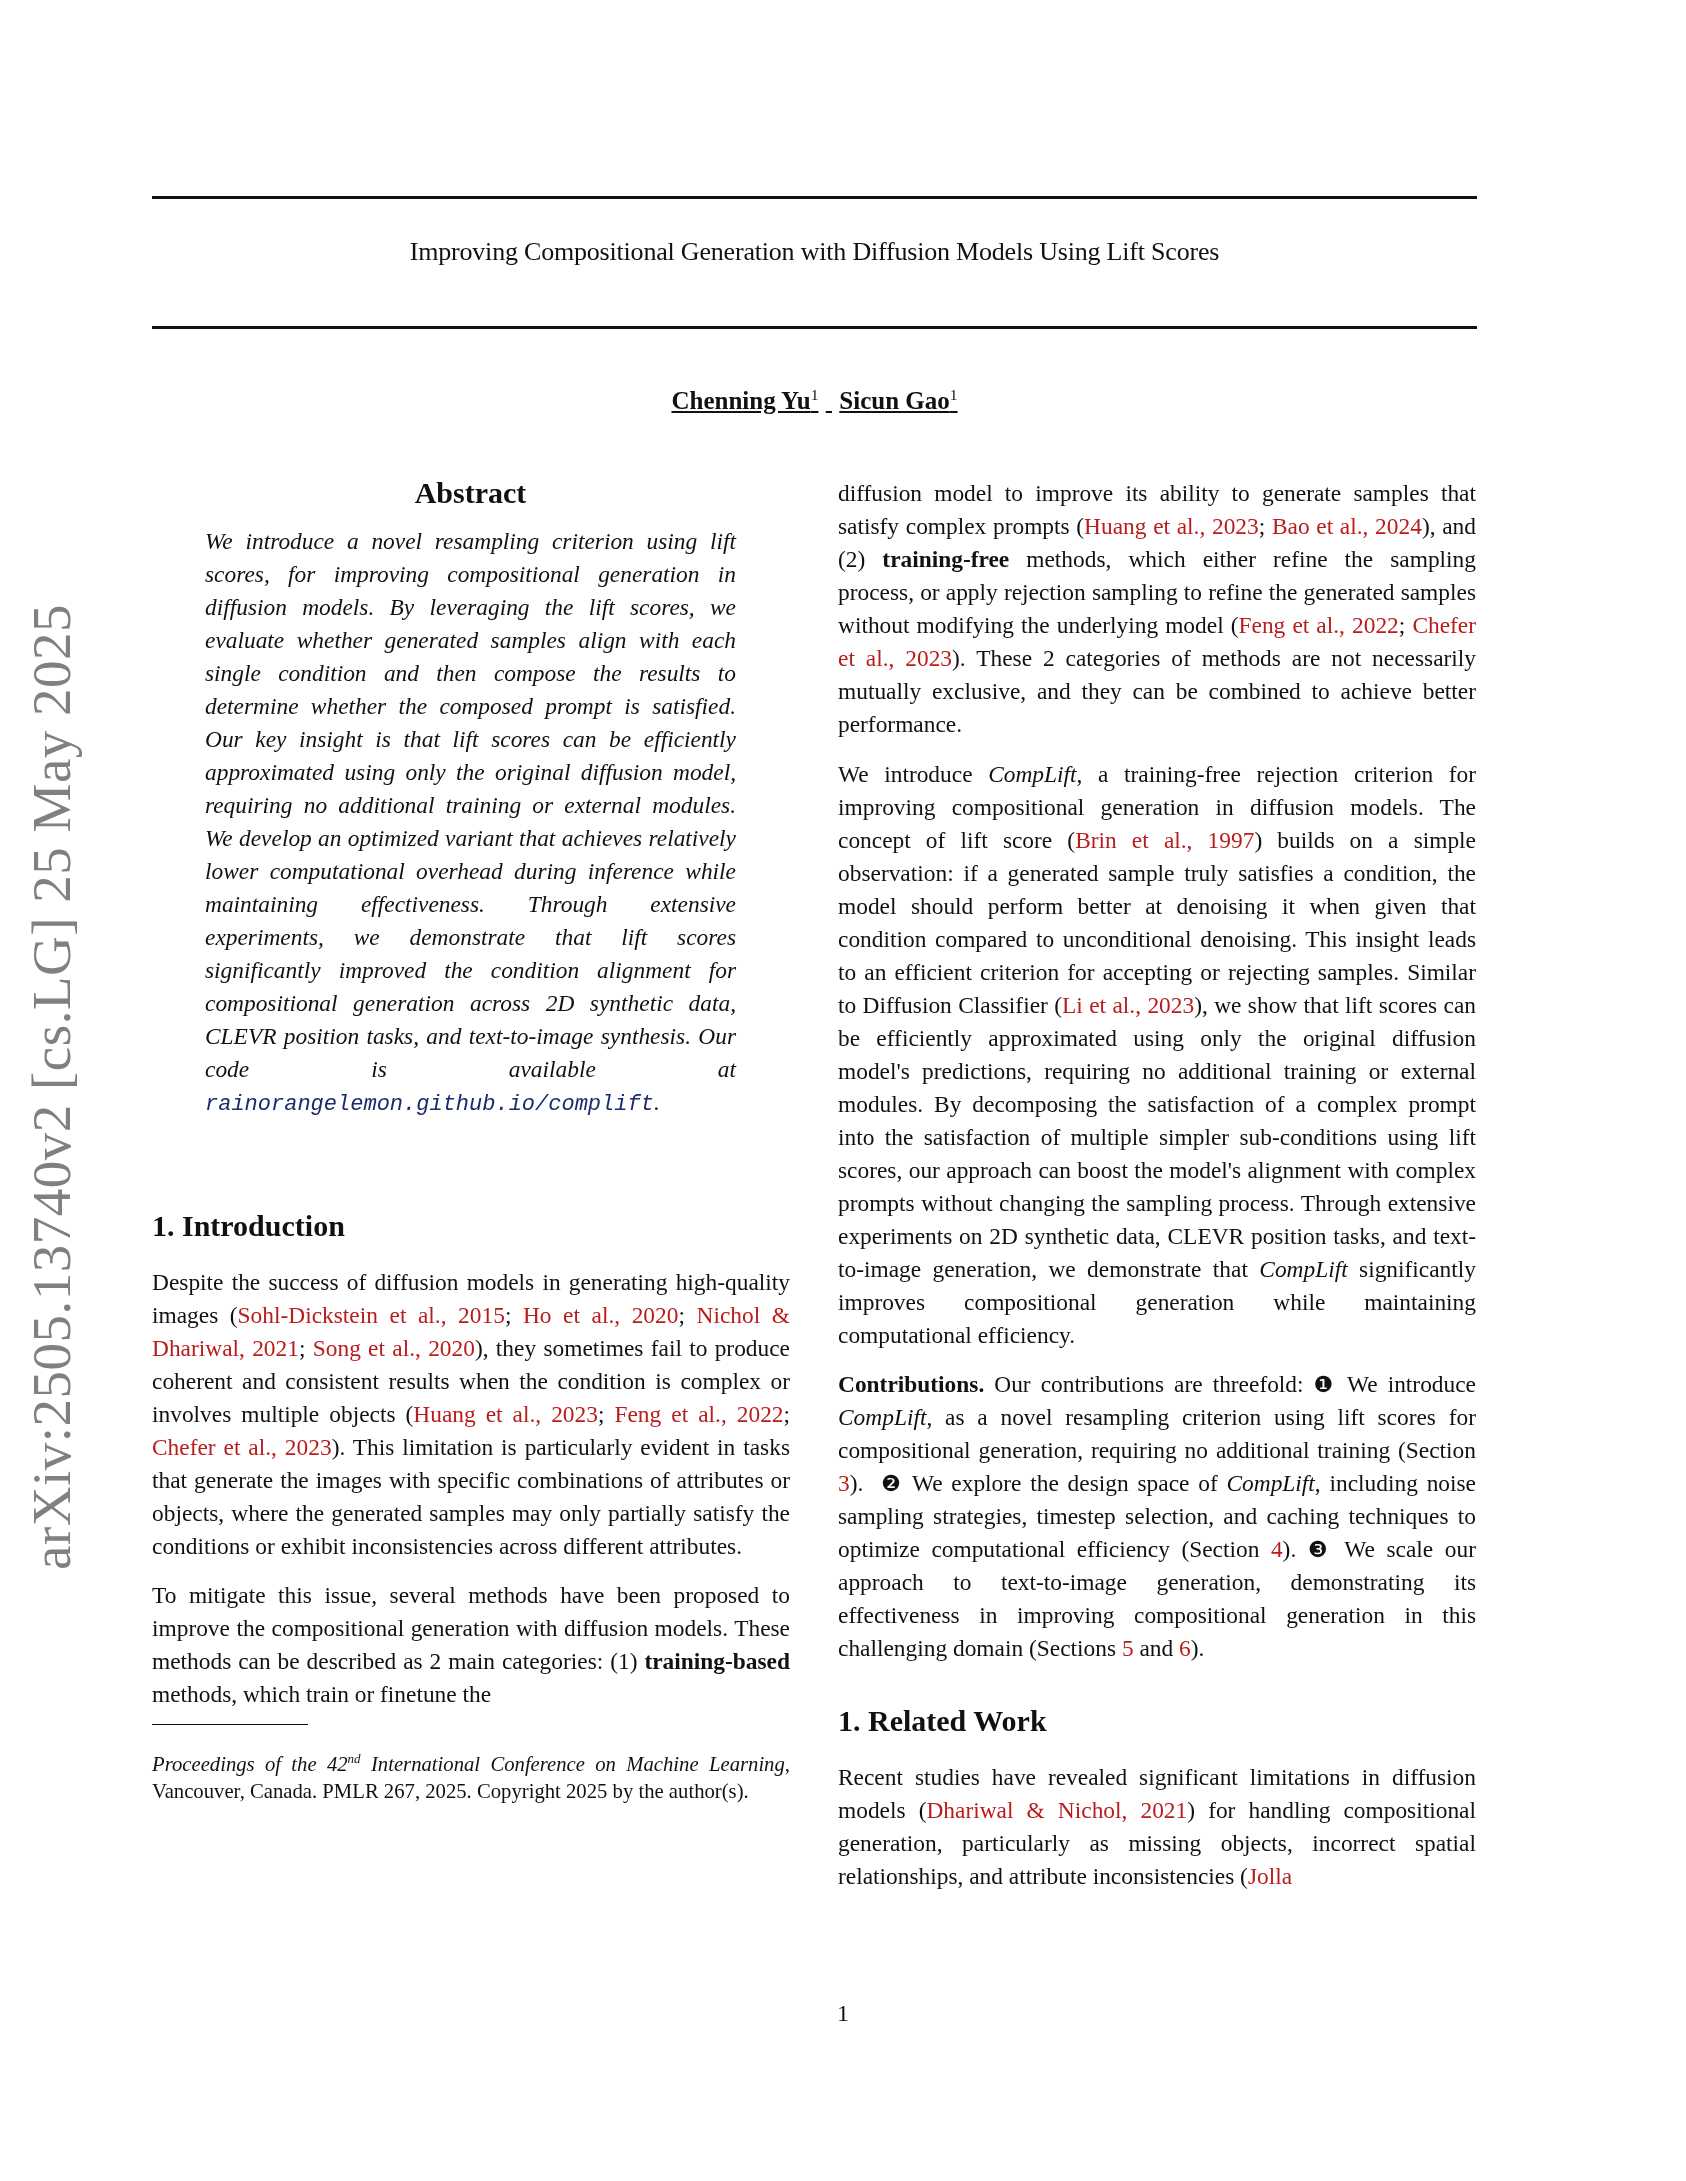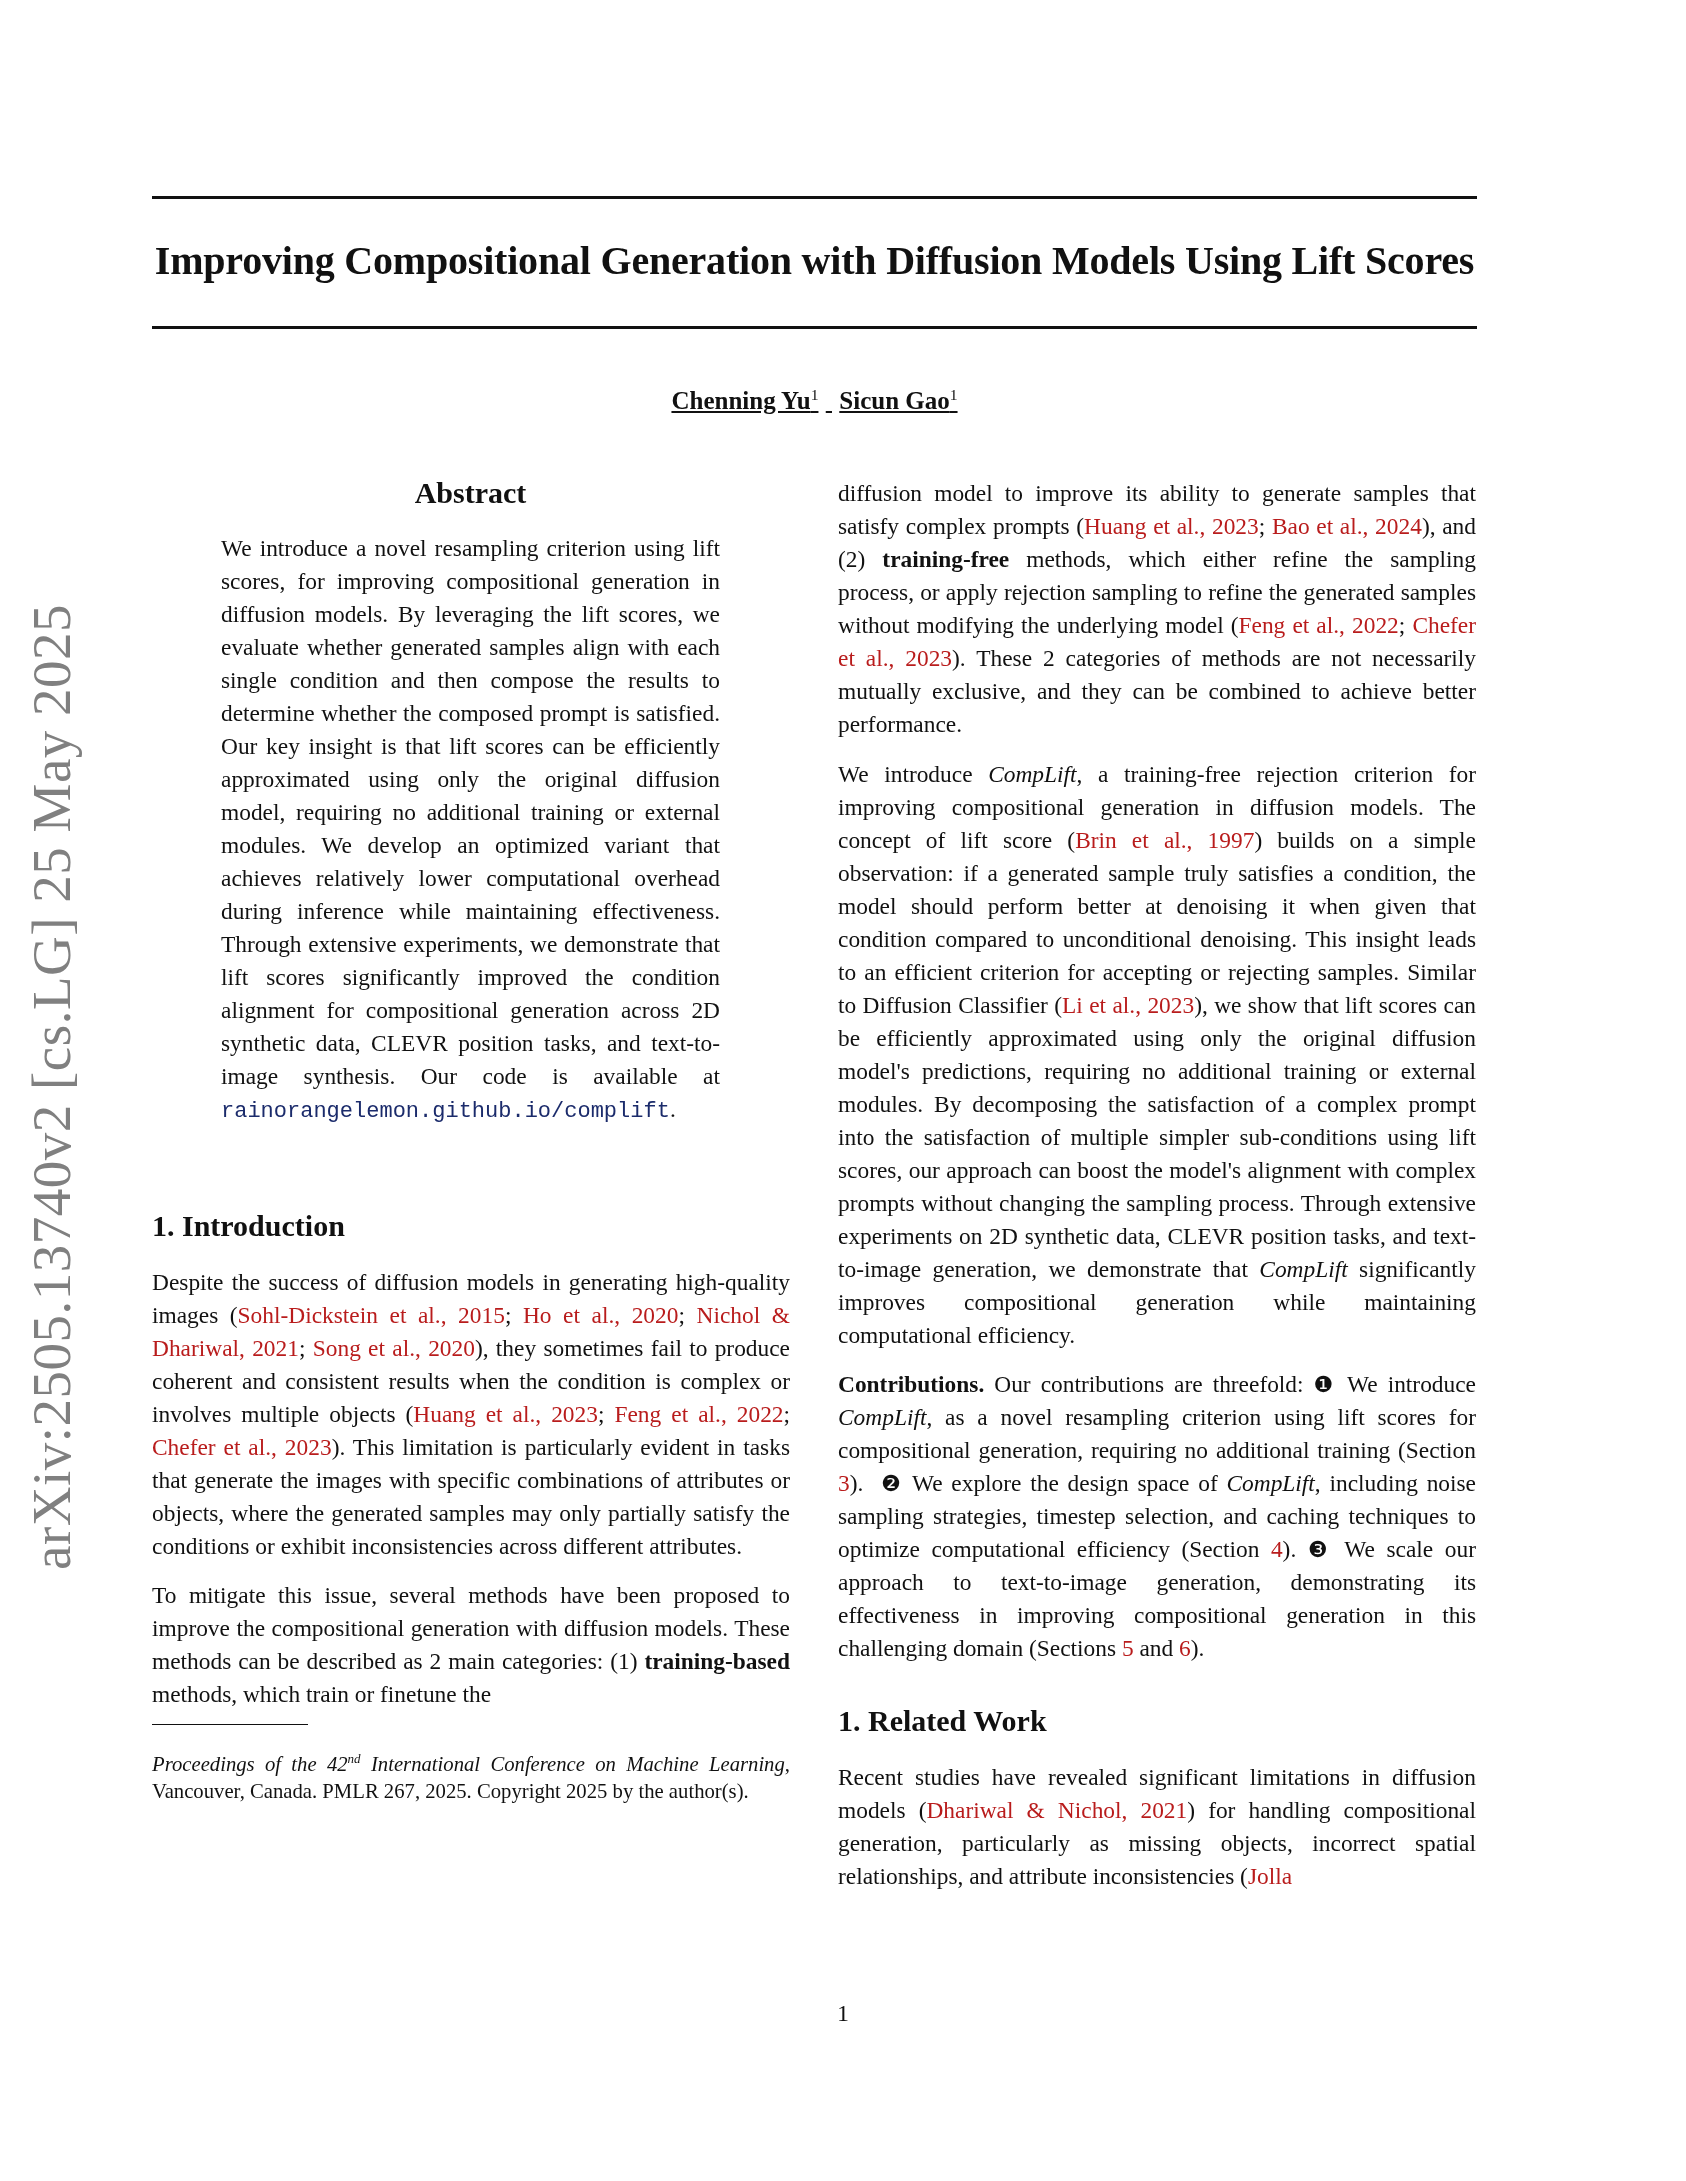--- a/index.html
+++ b/index.html
@@ -5,36 +5,36 @@
   html, body { margin: 0; padding: 0; background: #ffffff; }
   body {
     width: 1686px; height: 2182px; position: relative; overflow: hidden;
     font-family: "Liberation Serif", "DejaVu Serif", serif; color: #111;
   }
   .rule { position: absolute; left: 152px; width: 1325px; height: 2.8px; background: #111; }
   #rule-top { top: 196px; }
   #rule-bottom { top: 326px; }
   #title {
     position: absolute; top: 237px; left: 152px; width: 1325px; text-align: center;
-    font-weight: bold; font-size: 40px; letter-spacing: -0.2px; margin: 0;
+    font-weight: normal; font-size: 26px; letter-spacing: -0.2px; margin: 0;
   }
   #authors {
     position: absolute; top: 386px; left: 152px; width: 1325px; text-align: center;
     font-weight: bold; font-size: 25px; text-decoration: underline;
   }
   #authors .author { margin: 0 7.3px; }
   #authors sup { font-weight: normal; font-size: 15.6px; }
   .side-stamp {
     position: absolute; left: 20px; top: 1570px; transform-origin: 0 0; transform: rotate(-90deg);
     font-size: 55px; color: #808080; white-space: nowrap; letter-spacing: 0.5px;
   }
   .col { position: absolute; font-size: 23.4px; line-height: 33px; text-align: justify; hyphens: manual; }
   #abstract-block { left: 205px; top: 470px; width: 531px; }
   #abstract-heading { text-align: center; font-weight: bold; font-size: 30px; margin: 0 0 9.2px 0; line-height: 46px; }
-  #abstract-body p { margin: 16px; }
+  #abstract-body p { margin: 0; font-style: italic; }
   .mono { font-family: "Liberation Mono", "DejaVu Sans Mono", monospace; color: #1b2b6b; font-size: 22px; }
   .cite { color: #b91c1c; }
   #left-col { left: 152px; top: 1203px; width: 638px; }
   #right-col { left: 838px; top: 477px; width: 638px; }
   h2.sec { font-size: 30px; font-weight: bold; margin: 0 0 16.5px 0; line-height: 46px; }
   .col p { margin: 0 0 16.5px 0; }
   .fn-rule { width: 156px; height: 1.4px; background: #111; margin: 7.3px 0 9.2px 0; }
   .footnote { font-size: 20.7px; line-height: 27px; text-align: justify; margin: 0; }
   .footnote sup { font-size: 13px; }
   .fn-indent { display: inline-block; width: 37px; }

